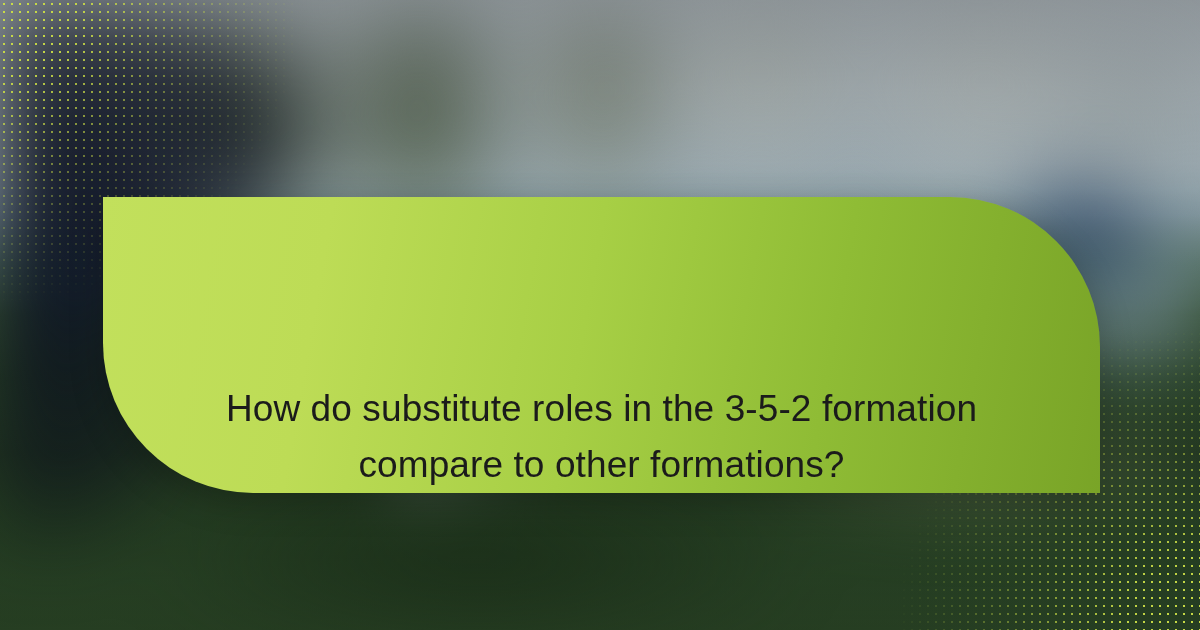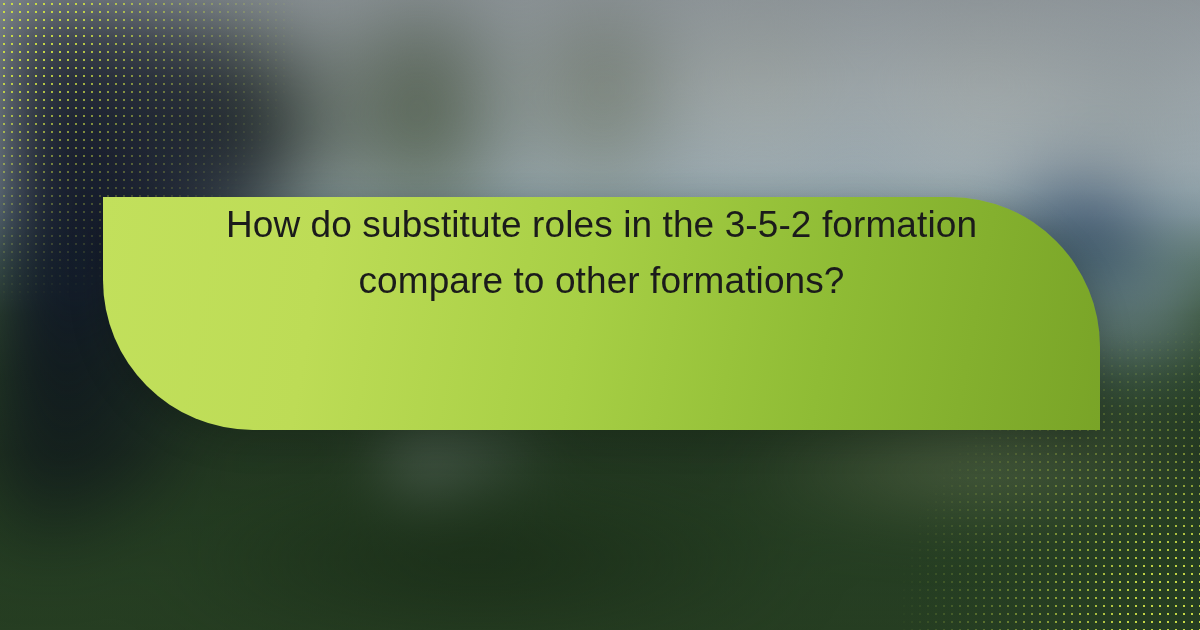--- a/index.html
+++ b/index.html
@@ -90,25 +90,25 @@
     -webkit-mask-image: radial-gradient(circle at 100% 100%, rgba(0,0,0,1) 0%, rgba(0,0,0,0.95) 18%, rgba(0,0,0,0.35) 48%, rgba(0,0,0,0) 72%);
     mask-image: radial-gradient(circle at 100% 100%, rgba(0,0,0,1) 0%, rgba(0,0,0,0.95) 18%, rgba(0,0,0,0.35) 48%, rgba(0,0,0,0) 72%);
   }
 
   
   .card {
     position: absolute;
     left: 103px;
     top: 197px;
     width: 997px;
-    height: 233px;
+    height: 296px;
     background: linear-gradient(100deg, #c2e05c 0%, #bddc56 22%, #a7cf45 48%, #8fbc35 72%, #79a427 100%);
     border-radius: 0 150px 0 150px;
     display: flex;
-    align-items: flex-start;
+    align-items: flex-end;
     justify-content: center;
     box-shadow: 0 10px 34px rgba(0,0,0,0.22);
   }
 
   .card-text {
     margin: 0;
     width: 760px;
     text-align: center;
     color: #1b1b1b;
     font-size: 37px;

